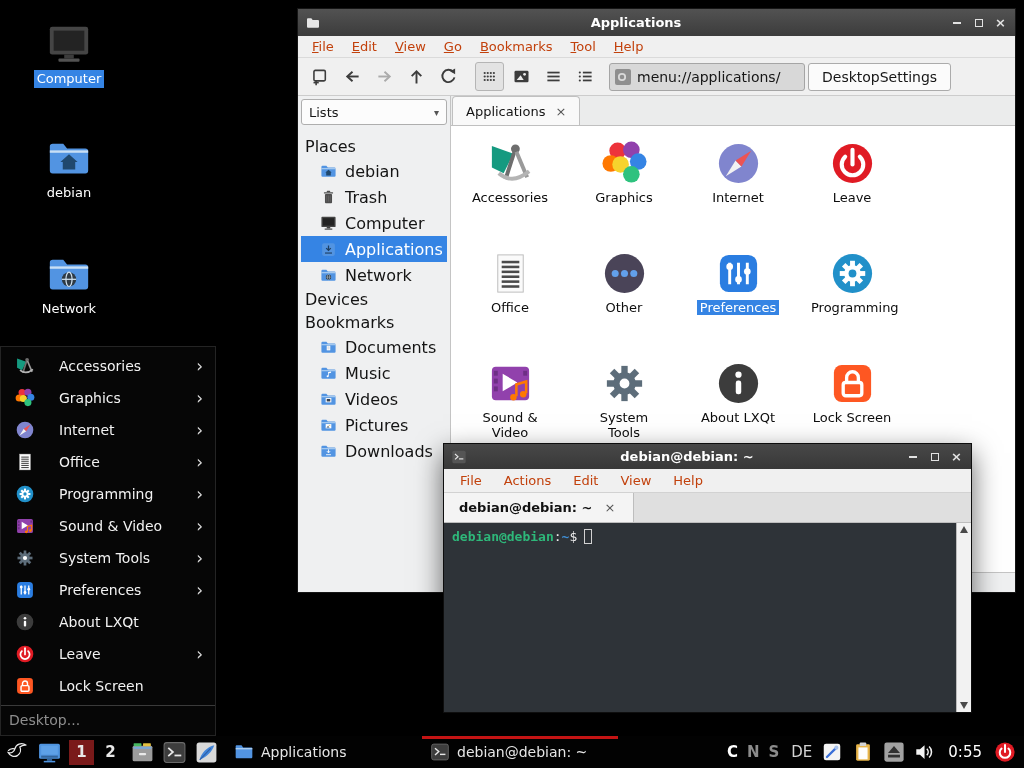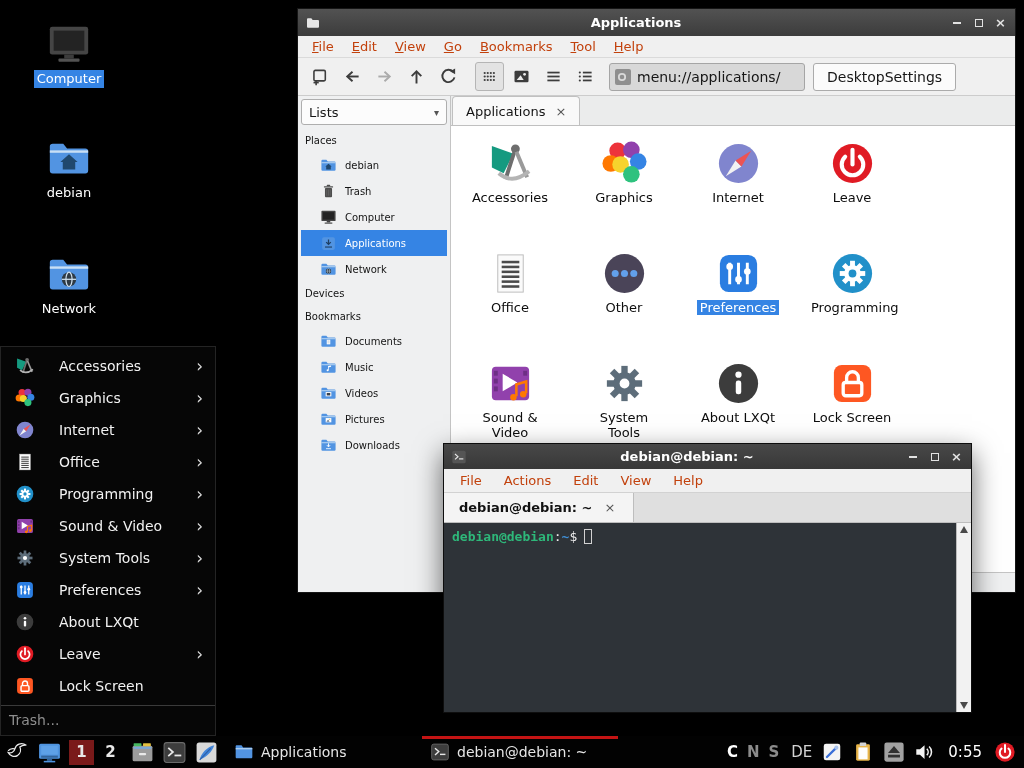--- a/index.html
+++ b/index.html
@@ -39,26 +39,26 @@
 
 
 #fm{left:297px;top:8px;width:719px;height:585px;z-index:10;background:#eff0f1;border:1px solid #161616;}
 .toolbar{height:38px;display:flex;align-items:center;background:#f0f0f0;border-bottom:1px solid #cccccc;padding:0 8px;gap:3px;flex:0 0 38px;}
 .tbtn{width:29px;height:29px;display:flex;align-items:center;justify-content:center;border:1px solid transparent;border-radius:3px;}
 .tbtn svg{width:21px;height:21px;display:block;}
 .tbtn.pressed{background:#e3e3e3;border-color:#b5b5b5;}
 .tsep{width:6px;}
 .addr{height:28px;width:196px;background:#d8d8d8;border:1px solid #a5a5a5;border-radius:3px;display:flex;align-items:center;padding:0 5px;font-size:14px;color:#161616;gap:6px;margin-left:6px;white-space:nowrap;overflow:hidden;}
 .aicon{width:16px;height:16px;flex:0 0 16px;}
-.dsbtn{height:28px;border:1px solid #ababab;border-radius:3px;background:#fbfbfb;font-size:14px;color:#161616;display:flex;align-items:center;padding:0 13px;margin-left:5px;white-space:nowrap;}
+.dsbtn{height:28px;border:1px solid #ababab;border-radius:3px;background:#fbfbfb;font-size:14px;color:#161616;display:flex;align-items:center;padding:0 13px;white-space:nowrap;}
 .fm-body{flex:1;display:flex;min-height:0;}
 .sidebar{width:153px;background:#eff0f1;border-right:1px solid #c4c4c4;display:flex;flex-direction:column;padding:3px 3px 0 3px;}
 .lists{height:24px;background:#fcfcfc;border:1px solid #aeaeae;border-radius:3px;display:flex;align-items:center;padding:12px 7px;font-size:13px;color:#161616;flex:0 0 24px;}
 .lists .arrow{margin-left:auto;color:#555;font-size:10px;}
-.side-tree{flex:1;overflow:hidden;font-size:10px;color:#141414;margin-top:4px;}
+.side-tree{flex:1;overflow:hidden;font-size:16px;color:#141414;margin-top:10px;}
 .shead{height:23px;display:flex;align-items:center;padding-left:4px;}
 .srow{height:26px;display:flex;align-items:center;padding-left:19px;gap:8px;white-space:nowrap;}
 .srow .icon{width:17px;height:17px;flex:0 0 17px;}
 .srow.sel{background:var(--sel,#3584e4);color:#fff;}
 .fm-right{flex:1;display:flex;flex-direction:column;min-width:0;background:#fff;}
 .tabbar{height:30px;background:#ebecec;display:flex;align-items:flex-end;border-bottom:1px solid #c0c0c0;flex:0 0 30px;}
 .tab{height:29px;display:flex;align-items:center;background:#f9f9f9;border:1px solid #c0c0c0;border-bottom:none;border-radius:4px 4px 0 0;padding:0 13px;font-size:13px;color:#141414;gap:10px;margin-left:1px;}
 .tab .x{color:#555;font-size:13px;line-height:1;}
 .iconview{flex:1;background:#fff;overflow:hidden;}
 .grid{display:grid;grid-template-columns:repeat(4,114px);padding:10px 0 0 2px;row-gap:14px;}
@@ -295,21 +295,21 @@
           <svg viewBox="0 0 48 48" xmlns="http://www.w3.org/2000/svg">
             <rect x="5" y="5" width="38" height="38" rx="8" fill="#fe5722"></rect>
             <path d="M18 23v-5a6 6 0 0 1 12 0v5" stroke="#fff" stroke-width="3.4" fill="none"></path>
             <rect x="14.5" y="23" width="19" height="13.5" rx="2.5" fill="none" stroke="#fff" stroke-width="3.4"></rect>
           </svg>
         </span>
         <span class="lbl">Lock Screen</span>
         <span class="chev" style="visibility: hidden;">›</span>
       </div>
     </div>
-  <div id="menu-search">Trash...</div>
+  <div id="menu-search">Desktop...</div>
 </div>
 
 <div id="fm" class="window">
   <div class="titlebar">
     <span class="ticon">
         <svg viewBox="0 0 48 48">
           <path d="M6 13c0-2 1-3 3-3h10l4 5h16c2 0 3 1 3 3v17c0 2-1 3-3 3H9c-2 0-3-1-3-3Z" fill="#e6e6e6"></path>
         </svg>
       </span>
     <span class="ttext">Applications</span>

